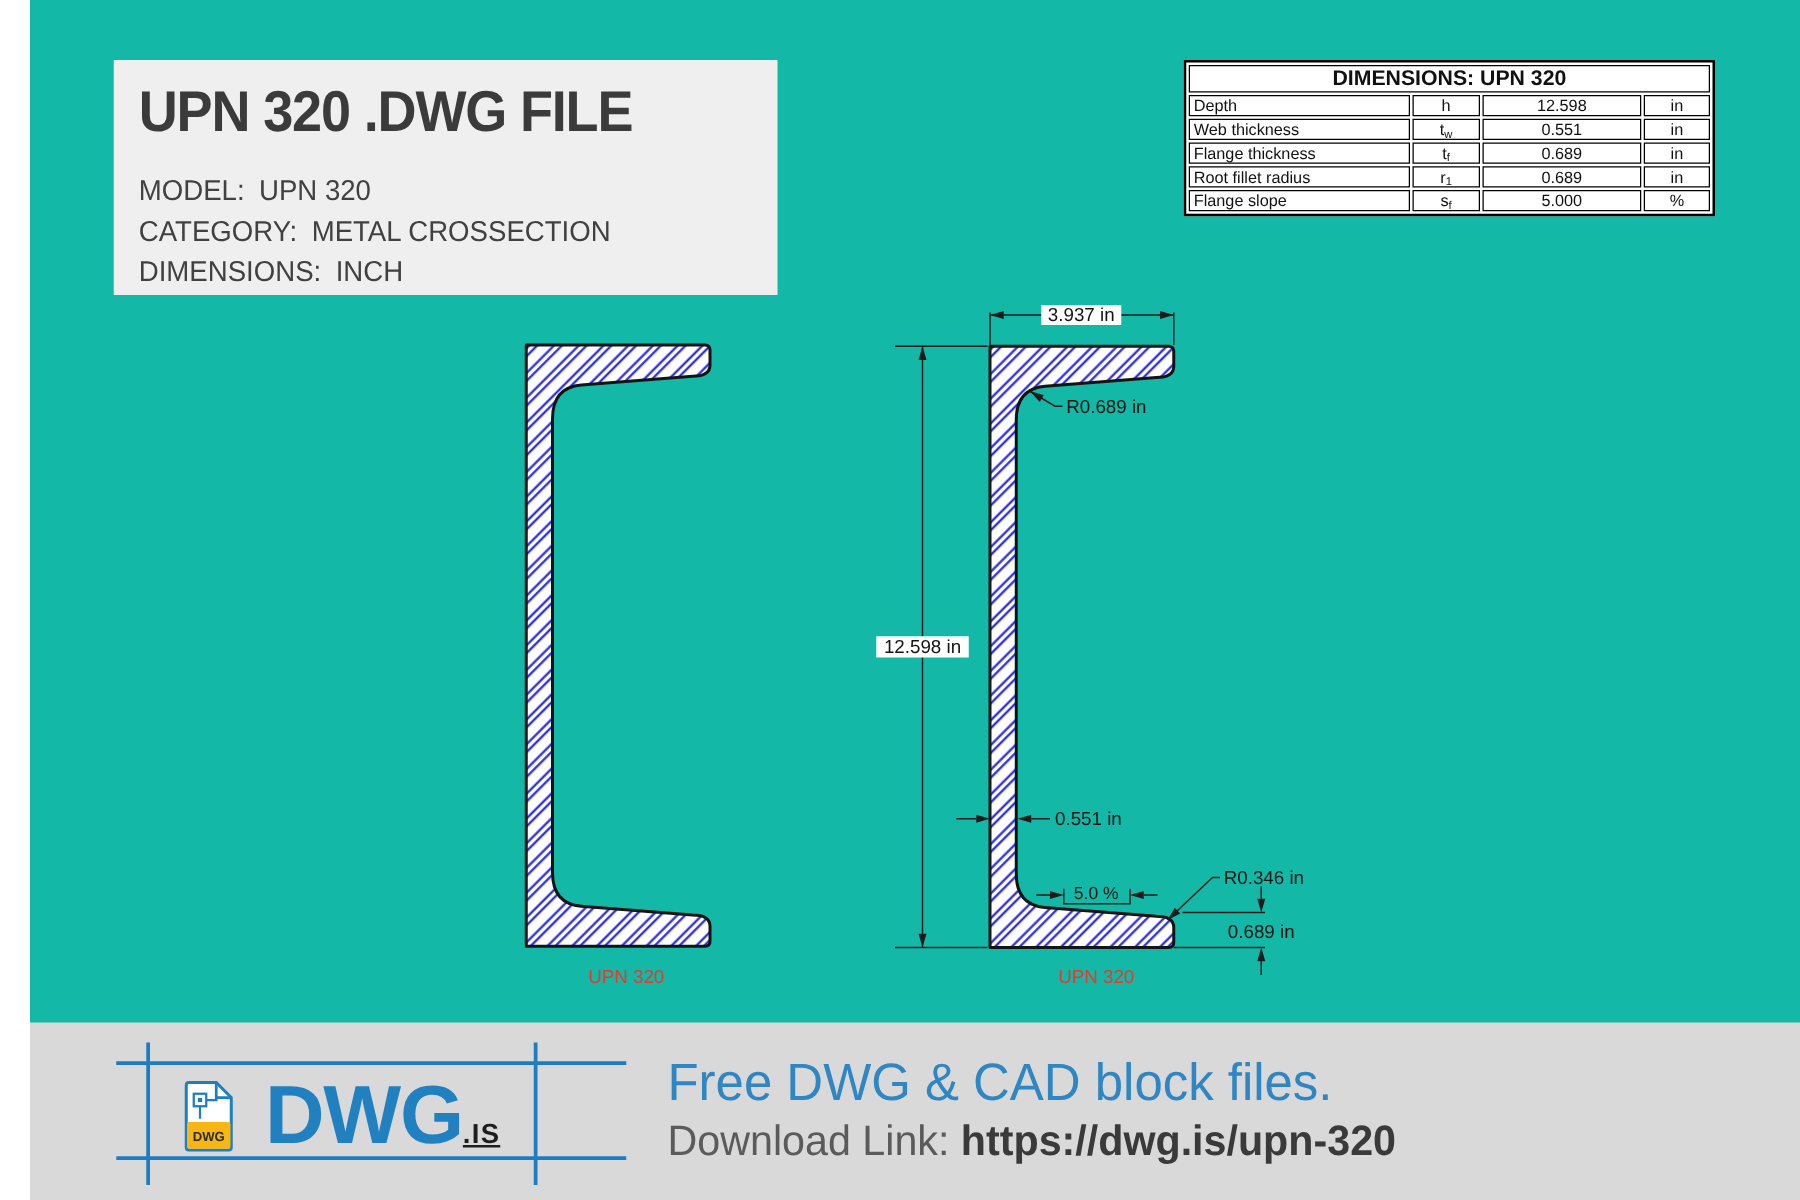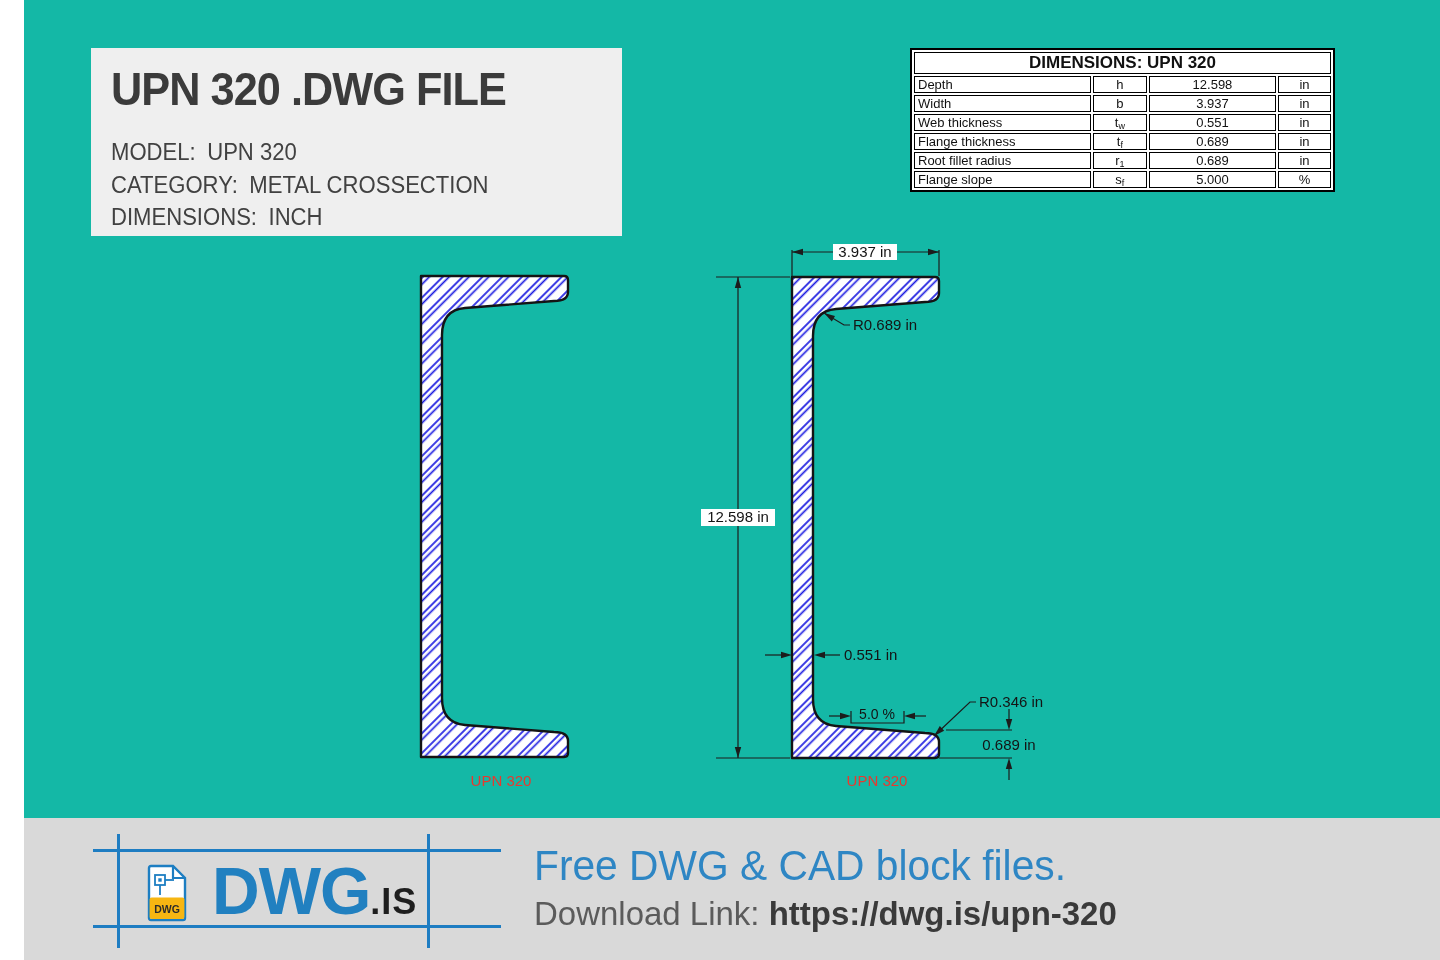--- a/index.html
+++ b/index.html
@@ -11,21 +11,21 @@
   
   .title-box { position:absolute; left:67px; top:48px; width:531px; height:188px; background:#efefef; padding:14px 0 0 20px; }
   .title-box h1 { font-size:46px; font-weight:700; color:#3b3b3b; letter-spacing:-1px;
                   transform:scaleX(.94); transform-origin:left top; white-space:nowrap; }
   .meta { margin-top:20px; }
   .meta-line { font-size:23px; color:#414141; line-height:32.5px; font-weight:500;
                transform:scaleX(.96); transform-origin:left top; white-space:nowrap; }
   .meta-line .val { margin-left:12px; }
 
   
-  .dims-wrap { position:absolute; left:886px; top:48px; width:425px; border:2px solid #000; background:#fff; }
+  .dims-wrap { position:absolute; left:923px; top:48px; width:425px; border:2px solid #000; background:#fff; }
   table.dims { width:100%; border-collapse:separate; border-spacing:2px; }
   table.dims th { border:1px solid #000; font-size:17px; font-weight:700; color:#111;
                   text-align:center; height:21px; }
   table.dims td { border:1px solid #000; font-size:13px; color:#111; height:14px; padding:0 3px; white-space:nowrap; }
   td.c-label { width:164px; text-align:left; }
   td.c-sym   { width:50px;  text-align:center; }
   td.c-val   { width:118px; text-align:center; }
   td.c-unit  { width:49px;  text-align:center; }
   .sub { font-size:9px; position:relative; top:2px; }
 
@@ -40,21 +40,21 @@
 
   
   .footer { position:absolute; left:0; top:818px; width:1440px; height:142px; background:#d9d9d9; }
   .cropline { position:absolute; background:#1e7dc2; }
   .crop-h { height:3px; width:408px; left:69px; }
   .crop-v { width:3px; height:114px; top:16px; }
   .logo-row { position:absolute; left:123px; top:40px; display:flex; align-items:flex-end; }
   .logo-icon { width:40px; height:58px; margin-bottom:2px; }
   .logo-text { display:flex; align-items:baseline; margin-left:25px; }
   .logo-main { font-size:66px; font-weight:700; color:#2180c0; letter-spacing:-1px; line-height:1; }
-  .logo-suffix { font-size:36px; font-weight:700; color:#1e1e1e; letter-spacing:1px; line-height:1; }
+  .logo-suffix { font-size:22px; font-weight:700; color:#1e1e1e; letter-spacing:1px; line-height:1;text-decoration:underline; }
   .tagline { position:absolute; left:510px; top:24px; font-size:42px; color:#2e86c4; font-weight:400;
              transform:scaleX(.97); transform-origin:left top; white-space:nowrap; }
   .download { position:absolute; left:510px; top:76px; font-size:34px; color:#5b5b5b; white-space:nowrap;
               transform:scaleX(.97); transform-origin:left top; }
   .download .url { font-weight:700; color:#3a3a3a; }
 </style>
 </head>
 <body>
 
 <div class="page">
@@ -79,26 +79,20 @@
       <thead>
         <tr>
             <th colspan="4">DIMENSIONS: UPN 320</th>
           </tr>
       </thead>
       <tbody>
         <tr>
           <td class="c-label">Depth</td>
           <td class="c-sym"><span>h</span><span class="sub"></span></td>
           <td class="c-val">12.598</td>
-          <td class="c-unit"><span>in</span><span class="sub"></span></td>
-        </tr>
-        <tr>
-          <td class="c-label">Width</td>
-          <td class="c-sym"><span>b</span><span class="sub"></span></td>
-          <td class="c-val">3.937</td>
           <td class="c-unit"><span>in</span><span class="sub"></span></td>
         </tr>
         <tr>
           <td class="c-label">Web thickness</td>
           <td class="c-sym"><span>t</span><span class="sub">w</span></td>
           <td class="c-val">0.551</td>
           <td class="c-unit"><span>in</span><span class="sub"></span></td>
         </tr>
         <tr>
           <td class="c-label">Flange thickness</td>

